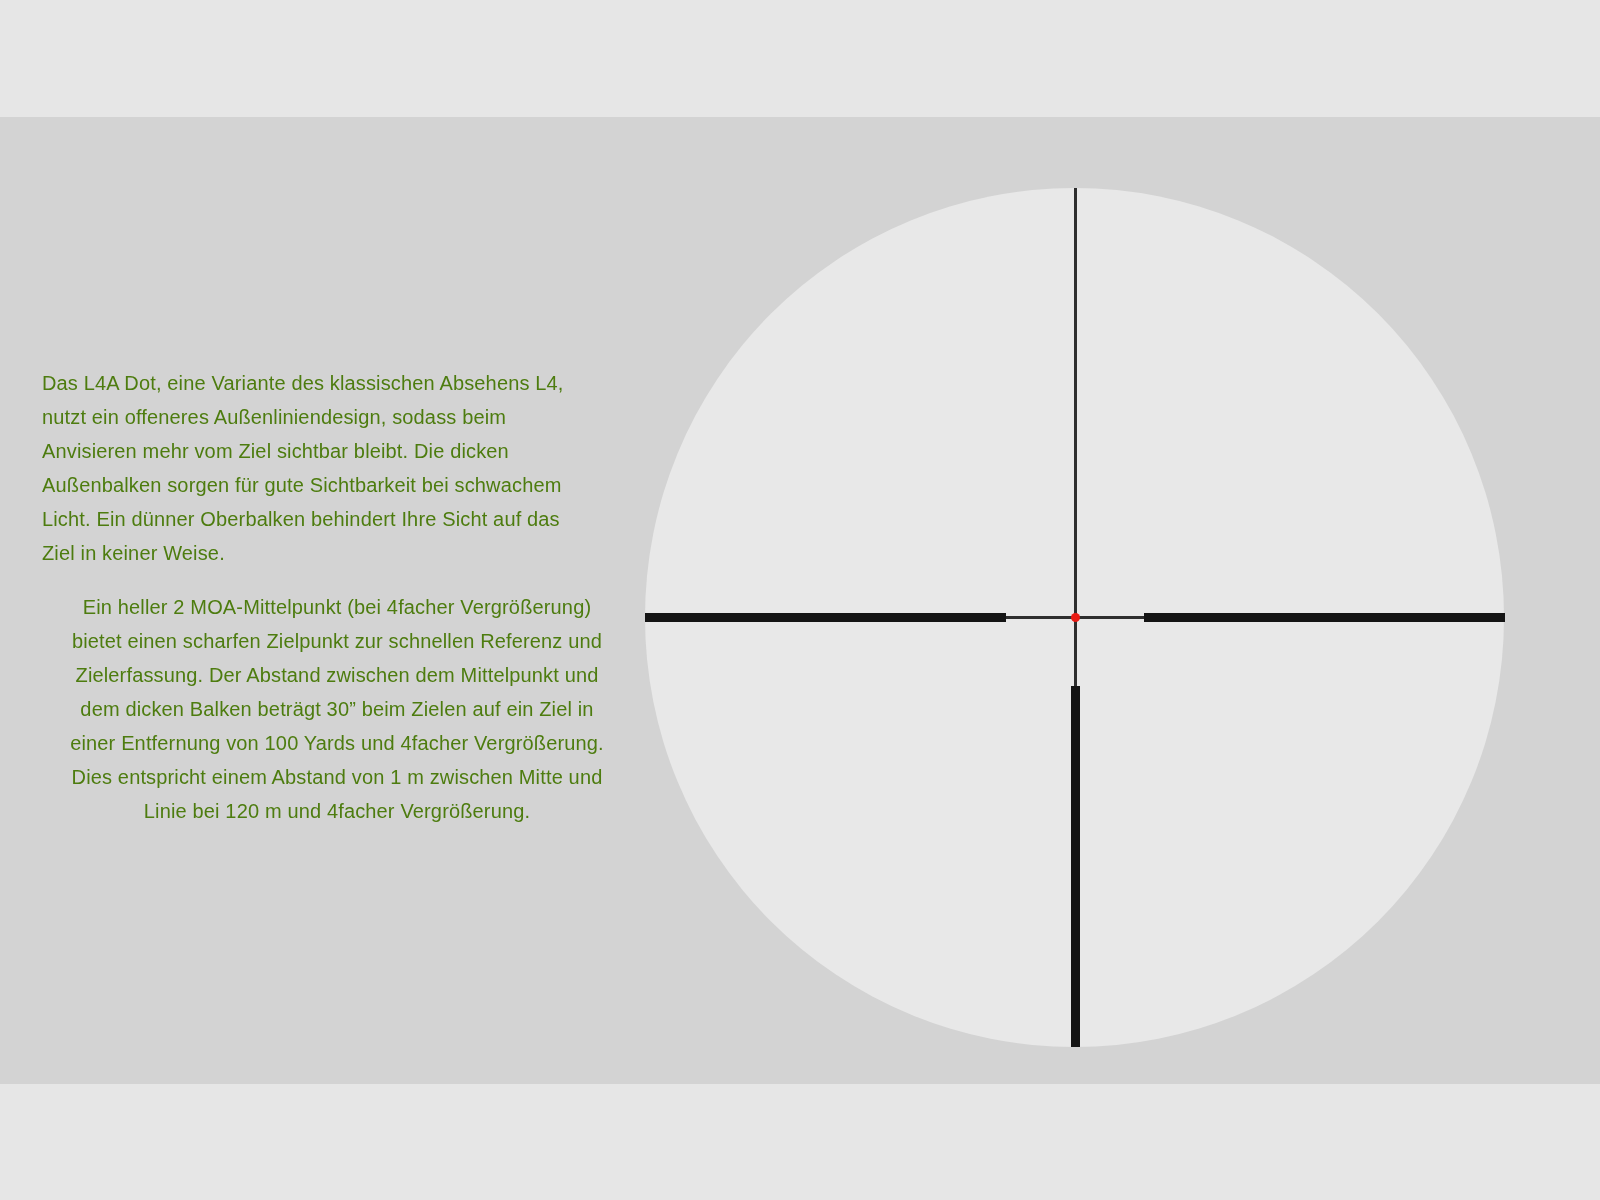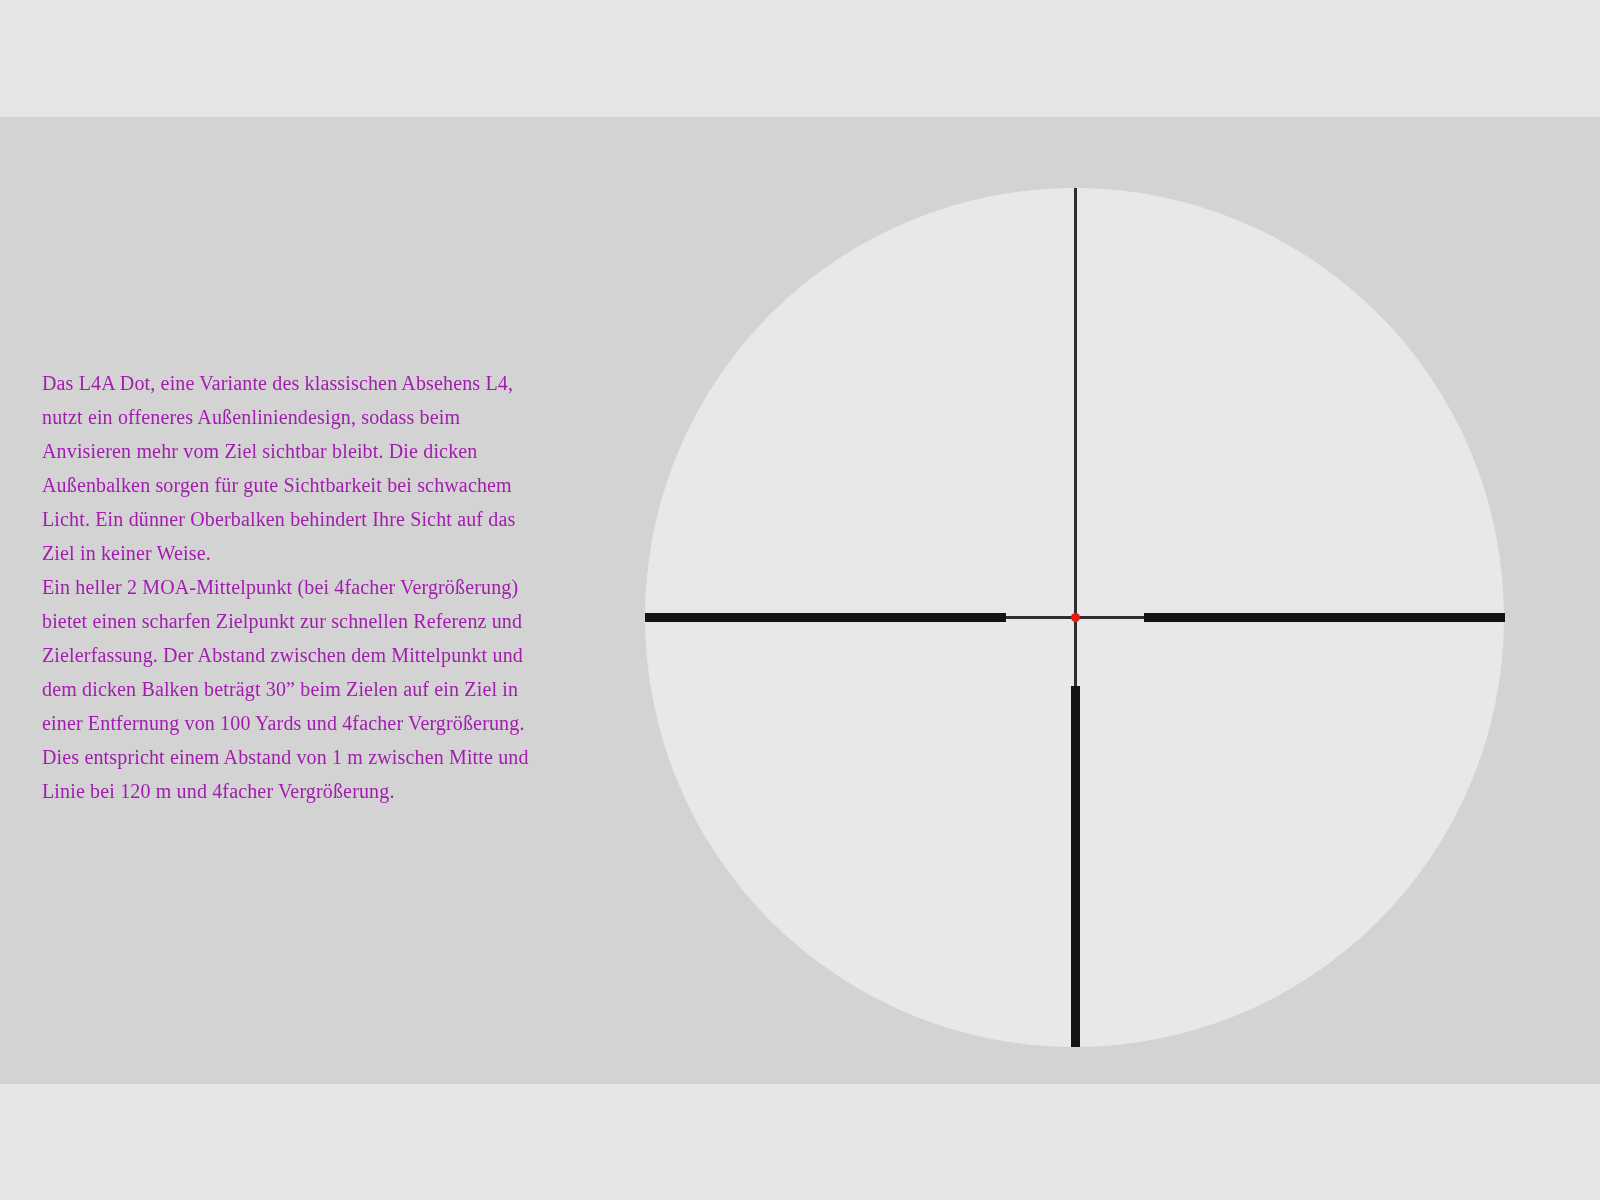--- a/index.html
+++ b/index.html
@@ -36,25 +36,24 @@
     font-weight: 300;
     letter-spacing: 0.4px;
     color: #2d2e30;
   }
   .body-para {
     margin: 22px 0 0 0;
     font-size: 20px;
     line-height: 34px;
     font-weight: 400;
     letter-spacing: 0.15px;
-    color: #a21caf;
+    color: #4d7c0f;
     white-space: pre-line;
-    font-family: Liberation Serif, serif;
   }
-  .body-para + .body-para { margin-top: 0; }
+  .body-para + .body-para { margin-top: 20px; text-align: center; }
 
   
   .scope-circle {
     position: absolute;
     left: 645px;
     top: 188px;
     width: 859px;
     height: 859px;
     border-radius: 50%;
     background: #e8e8e8;

